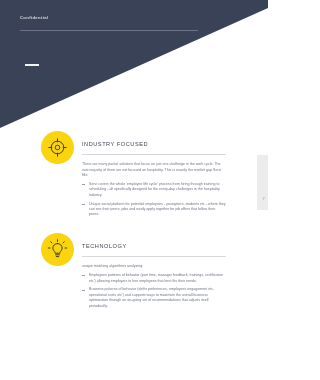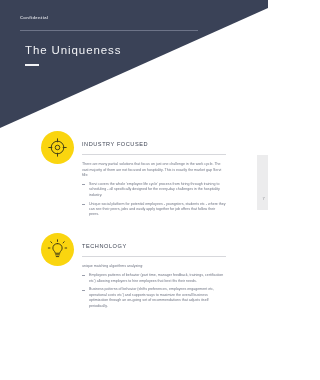--- a/index.html
+++ b/index.html
@@ -186,21 +186,20 @@
 </head>
 <body>
 
 <div class="slide">
 
   <div class="header-band"></div>
 
   <div class="header-content">
     <div class="confidential">Confidential</div>
     <div class="confidential-rule"></div>
-    <div class="slide-title">The Uniqueness</div>
     <div class="title-dash"></div>
   </div>
 
   <div class="page-tab"></div>
   <div class="page-number">7</div>
 
   <div class="section section-industry">
 
     <div class="icon-badge">
       <svg width="21" height="21" viewBox="0 0 24 24" fill="none" stroke="#3f3b17" stroke-width="1.1">

